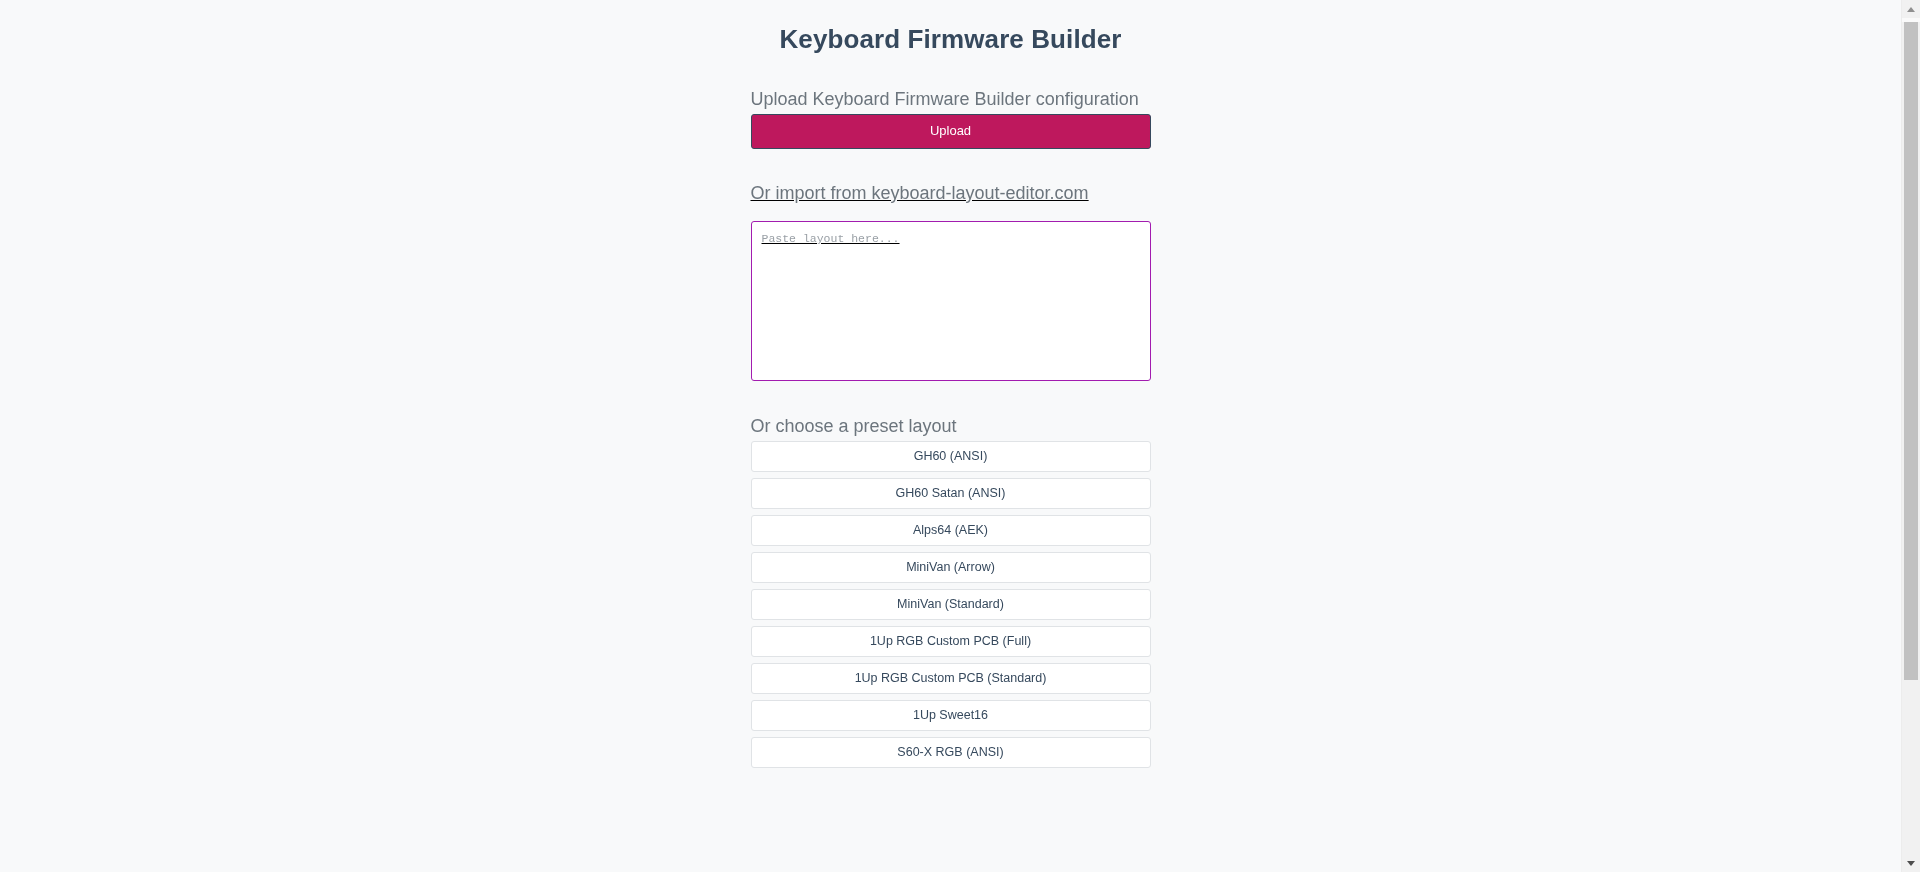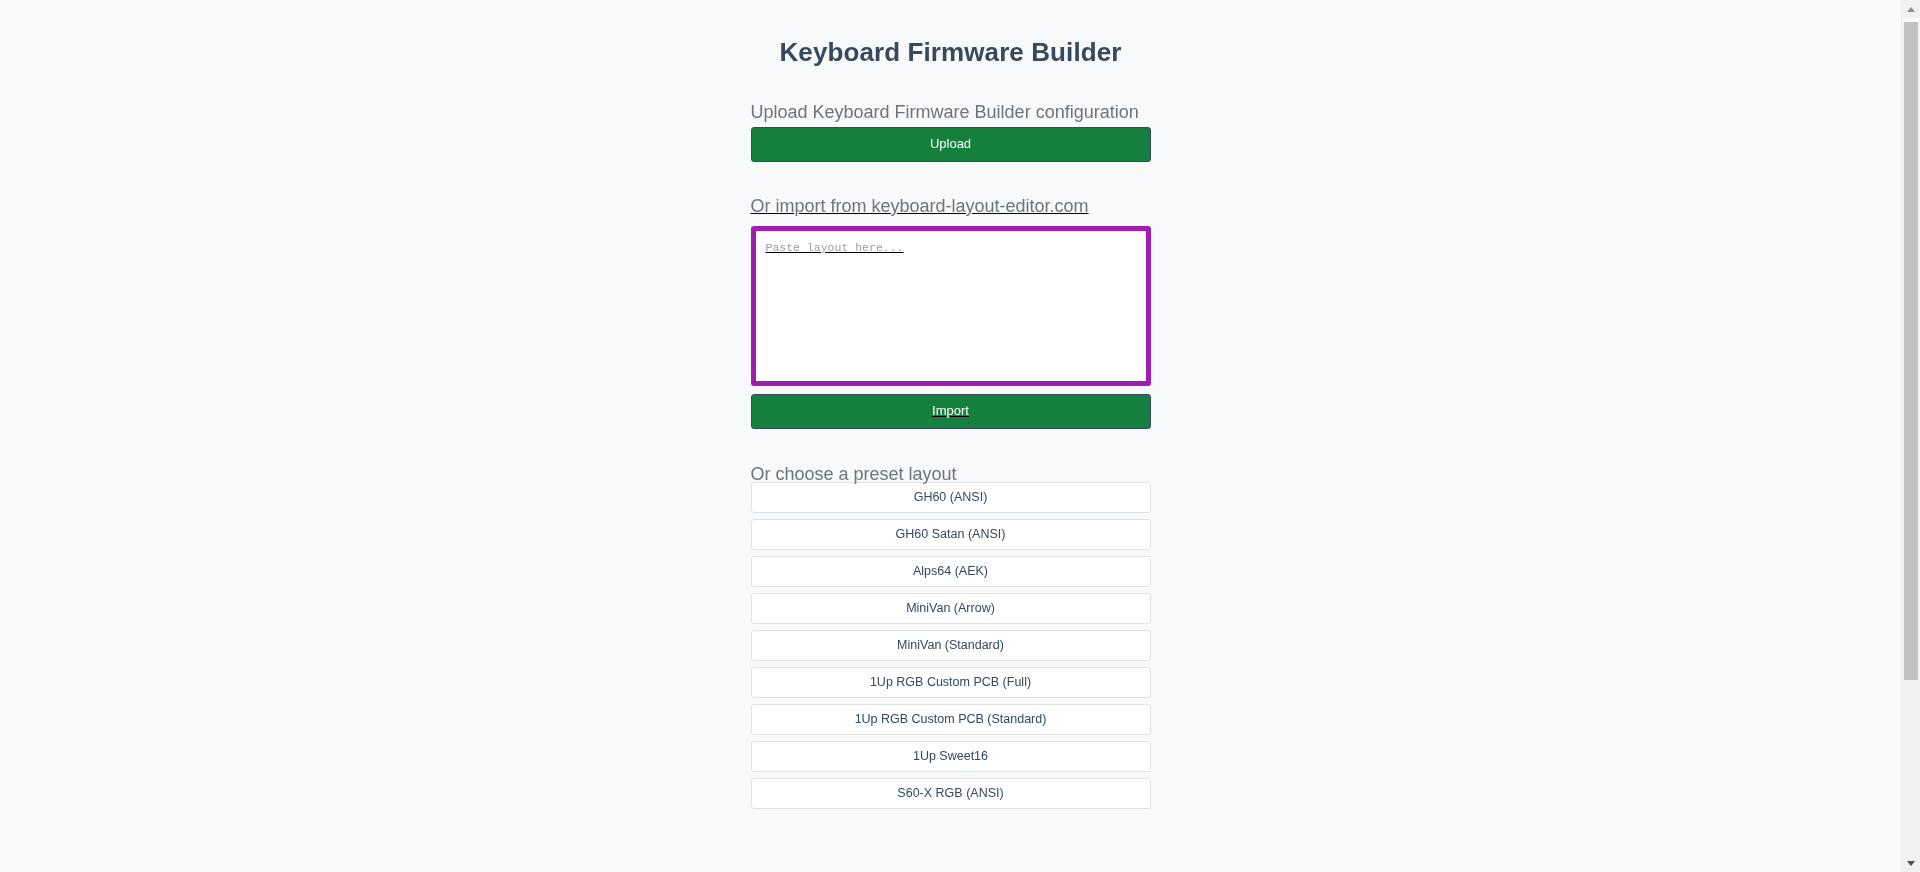--- a/index.html
+++ b/index.html
@@ -32,74 +32,74 @@
     width: 400px;
     margin: 0 auto;
     padding-top: 0;
   }
   .page-title {
     text-align: center;
     font-size: 26px;
     font-weight: bold;
     color: #36495d;
     margin: 0;
-    padding-top: 37px;
+    padding-top: 24px;
     padding-bottom: 0;
     letter-spacing: 0.1px;
   }
   .section-label {
     font-size: 18px;
     color: #6c757d;
     margin: 0;
     padding: 0;
     line-height: 16px;
   }
   .upload-section { margin-top: 36px; }
   .btn-primary {
     display: block;
     width: 100%;
     box-sizing: border-box;
-    background: #15803d;
+    background: #be185d;
     border: 1px solid #36495d;
     color: #ffffff;
     font-size: 13px;
     font-family: "Liberation Sans", sans-serif;
     padding: 8px 0 9px 0;
     border-radius: 3px;
     text-align: center;
     cursor: pointer;
     margin-top: 7px;
     line-height: 16px;
   }
   .import-section { margin-top: 36px; text-decoration: underline; }
   textarea.layout-input {
     display: block;
     width: 100%;
     box-sizing: border-box;
     height: 160px;
-    margin-top: 12px;
-    border: 5px solid #a21caf;
+    margin-top: 20px;
+    border: 1px solid #a21caf;
     border-radius: 3px;
     background: #ffffff;
     color: #495057;
     font-family: "Liberation Mono", monospace;
     font-size: 12px;
     padding: 9px 10px;
     resize: none;
     outline: none;
     line-height: 16px;
   }
   textarea.layout-input::placeholder {
     color: #9aa0a6;
     font-family: "Liberation Mono", monospace;
     font-size: 11.5px;
   }
   .btn-import { margin-top: 8px; }
   .preset-section { margin-top: 37px; }
-  .preset-list { }
+  .preset-list { margin-top: 7px; }
   .btn-preset {
     display: block;
     width: 100%;
     box-sizing: border-box;
     background: #ffffff;
     border: 1px solid #e0e3e6;
     border-radius: 3px;
     color: #36495d;
     font-size: 12.5px;
     font-family: "Liberation Sans", sans-serif;
@@ -170,21 +170,20 @@
       <h1 class="page-title">Keyboard Firmware Builder</h1>
 
       <div class="upload-section">
         <div class="section-label">Upload Keyboard Firmware Builder configuration</div>
         <button class="btn-primary">Upload</button>
       </div>
 
       <div class="import-section">
         <div class="section-label">Or import from keyboard-layout-editor.com</div>
         <textarea class="layout-input" placeholder="Paste layout here..." style=""></textarea>
-        <button class="btn-primary btn-import">Import</button>
       </div>
 
       <div class="preset-section">
         <div class="section-label">Or choose a preset layout</div>
         <div class="preset-list" id="preset-list">
             <button class="btn-preset">GH60 (ANSI)</button>
             <button class="btn-preset">GH60 Satan (ANSI)</button>
             <button class="btn-preset">Alps64 (AEK)</button>
             <button class="btn-preset">MiniVan (Arrow)</button>
             <button class="btn-preset">MiniVan (Standard)</button>

